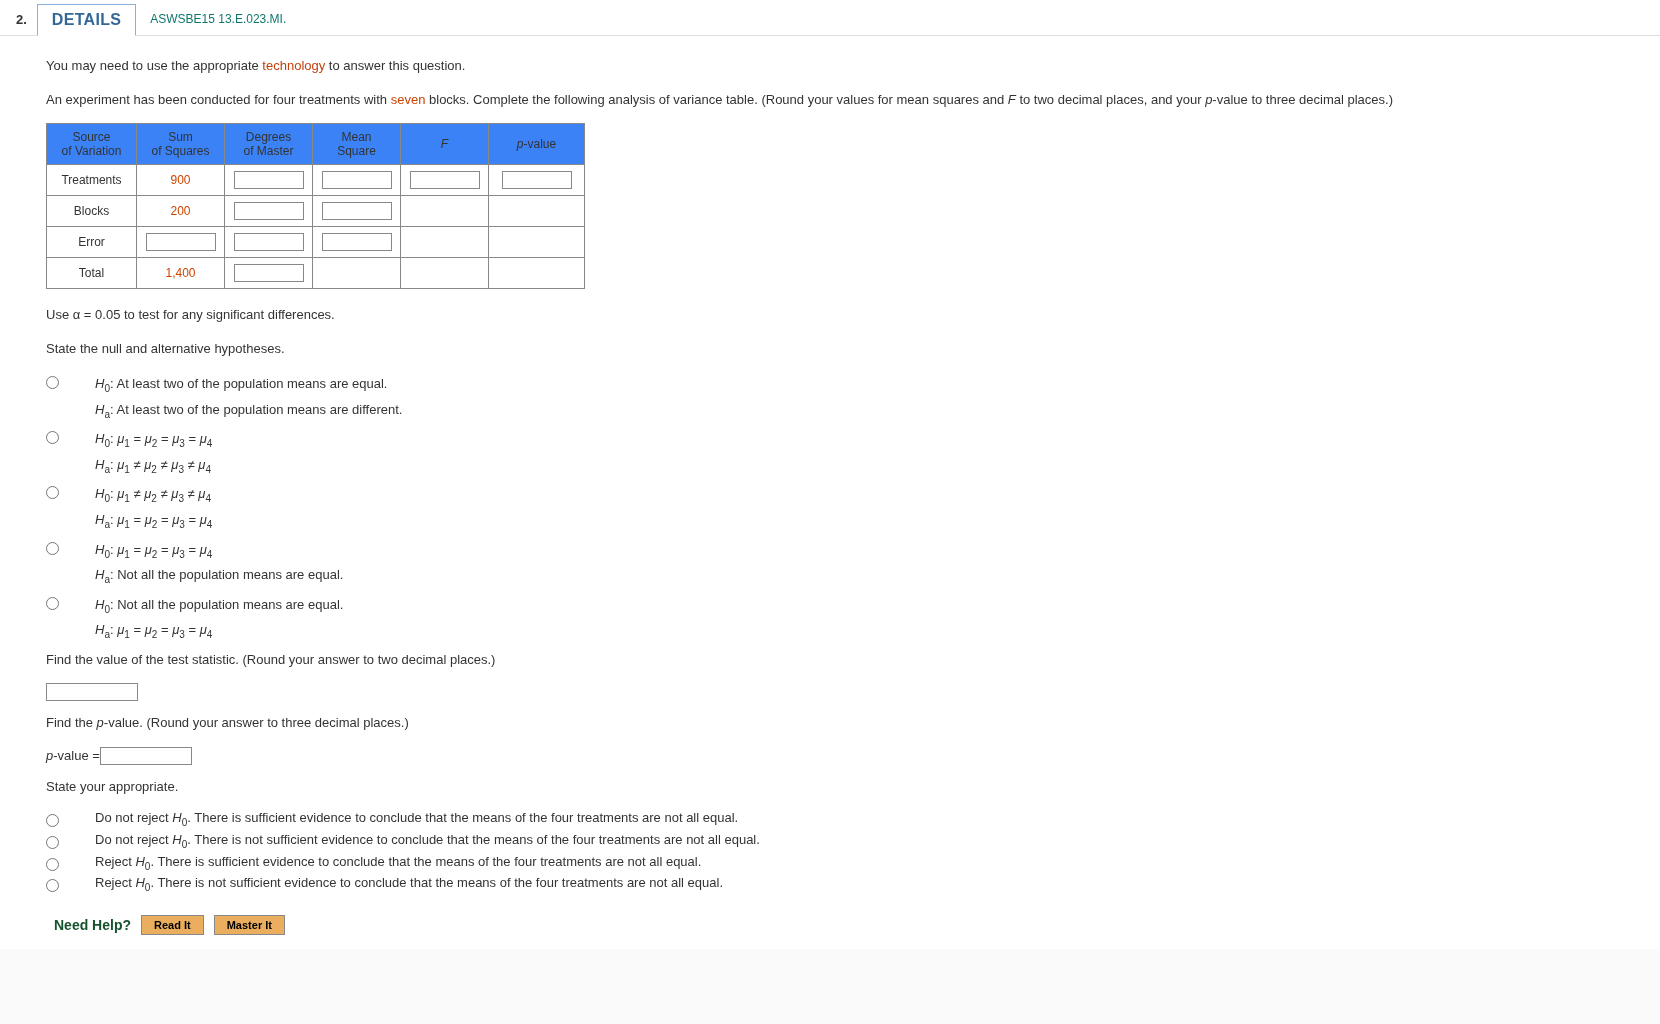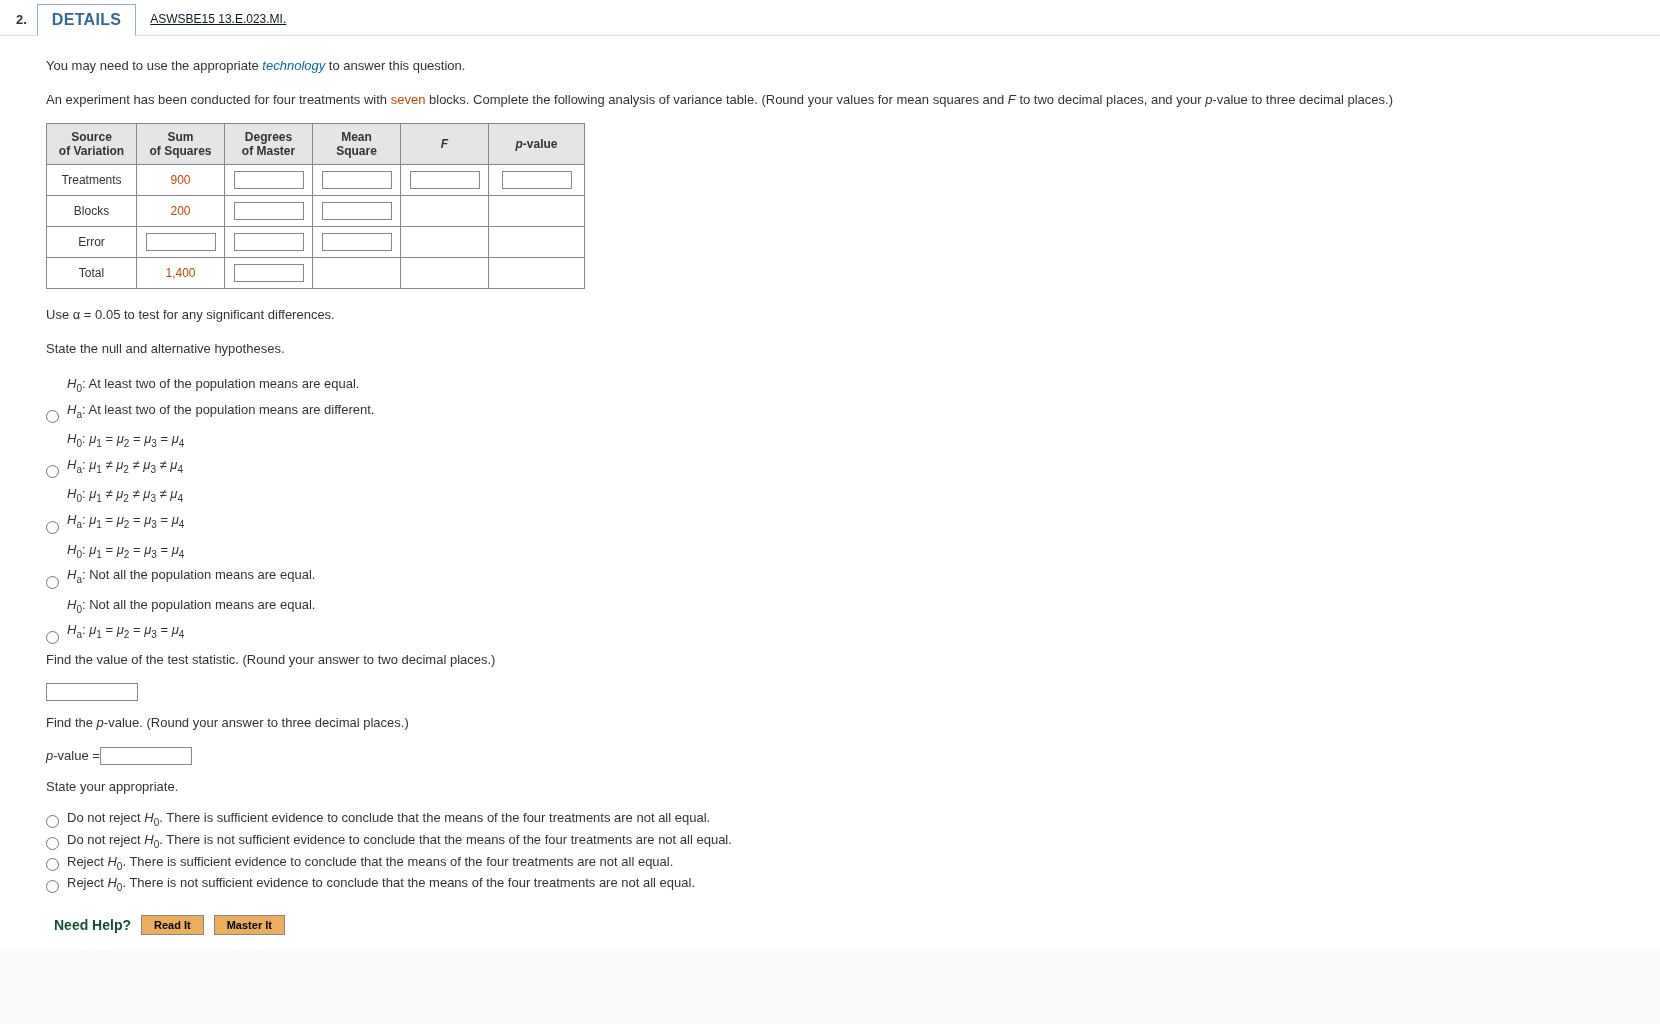--- a/index.html
+++ b/index.html
@@ -1,41 +1,41 @@
 <!DOCTYPE html>
 <html><head>
 <meta charset="utf-8">
 <style>
   * { box-sizing: border-box; margin: 0; padding: 0; }
   body { font-family: Arial, Helvetica, sans-serif; font-size: 13px; color: #333; background: #fafafa; }
   .container { width: 1660px; background: #fff; }
   .header { display: flex; align-items: stretch; border-bottom: 1px solid #ddd; padding: 4px 6px 0 6px; }
   .qnum { font-weight: bold; padding: 8px 10px; }
   .details-tab { border: 1px solid #8bb0d9; border-bottom: 1px solid #fff; padding: 6px 14px; color: #336699; font-weight: bold; margin-bottom: -1px; font-size: 16px; letter-spacing: 0.3px; }
-  .qref { padding: 8px 14px; color: #0f172a; font-size: 12px; text-decoration: underline; }
+  .qref { padding: 8px 14px; color: #0f766e; font-size: 12px; }
   .content { padding: 14px 46px; }
   .para { margin: 6px 0 14px 0; line-height: 1.5; }
-  .tech-link { color: #0369a1; font-style: italic; }
+  .tech-link { color: #c2410c; }
   .red { color: #cc4400; }
   .italic { font-style: italic; }
   table.anova { border-collapse: collapse; margin: 8px 0 16px 0; }
   table.anova th, table.anova td { border: 1px solid #888; text-align: center; vertical-align: middle; font-size: 12px; }
-  table.anova th { background: #e5e5e5; font-weight: bold; padding: 6px 4px; }
+  table.anova th { background: #3b82f6; font-weight: normal; padding: 6px 4px; }
   table.anova td { padding: 6px 6px; }
   .col-src { width: 90px; }
   .col-ss  { width: 88px; }
   .col-df  { width: 88px; }
   .col-ms  { width: 88px; }
   .col-f   { width: 88px; }
   .col-p   { width: 96px; }
   .num-input { width: 70px; height: 18px; border: 1px solid #888; background: #fff; font-size: 12px; text-align: center; }
   .num-input.wide { width: 92px; }
   .sub { vertical-align: sub; font-size: 10px; }
   .hyp-block { margin: 0 0 10px 22px; }
-  .radio-row { display: flex; align-items: flex-end; margin: 4px 0; }
+  .radio-row { display: flex; align-items: flex-start; margin: 4px 0; gap: 28px; }
   .radio-row input[type=radio] { margin-top: 4px; margin-right: 8px; }
   .hyp-lines { line-height: 1.8; }
   .help-bar { margin-top: 22px; display: flex; align-items: center; gap: 10px; }
   .need-help { color: #14532d; font-weight: bold; font-size: 14px; padding-left: 8px; }
   .help-btn { background: #eaae5e; border: 1px solid #888; padding: 3px 12px; font-size: 11px; font-weight: bold; cursor: pointer; }
   .inline-row { display:flex; align-items:center; margin:4px 0 12px 0;}
 </style>
 </head>
 <body>
 

